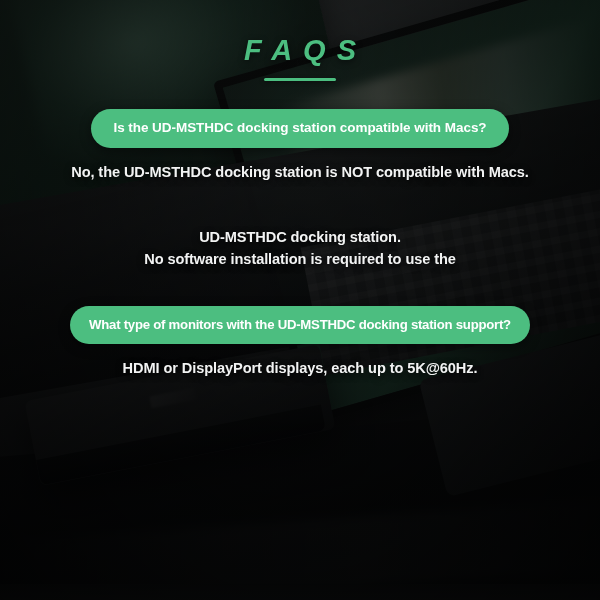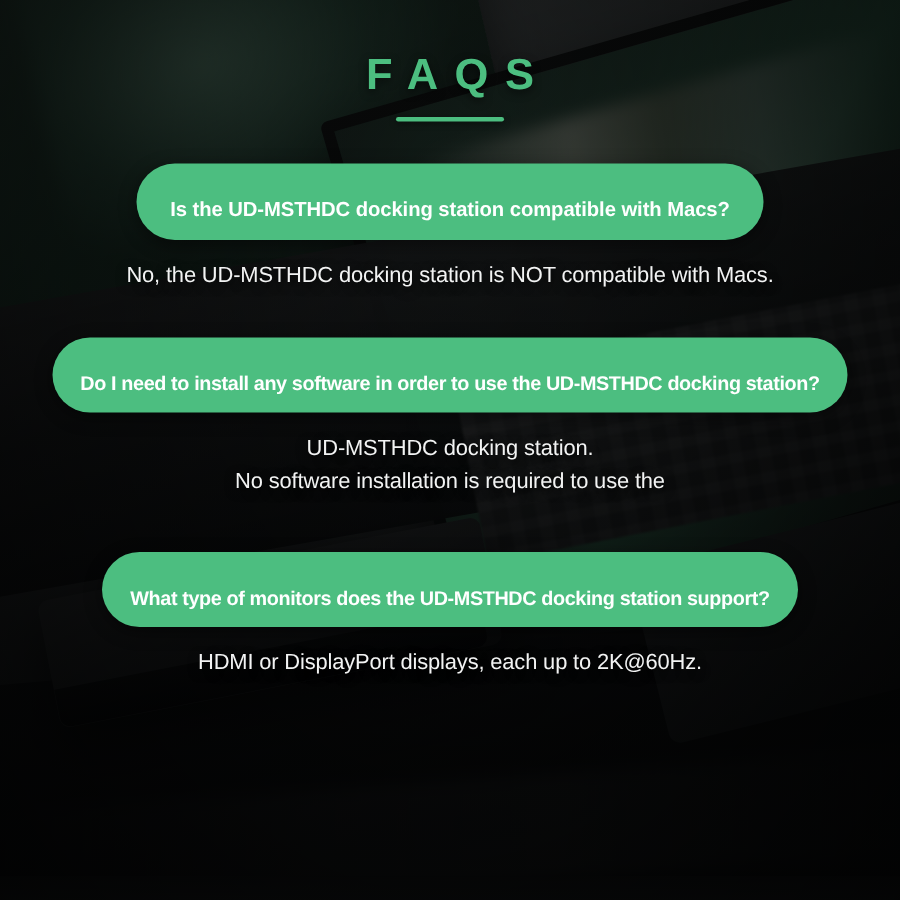--- a/index.html
+++ b/index.html
@@ -167,20 +167,21 @@
 
   .faq-kicker {
     margin-top: 36px;
     font-size: 29px;
     font-weight: bold;
     letter-spacing: 11px;
     text-indent: 11px;
     color: #4cbe80;
     text-shadow: 0 2px 6px rgba(0,0,0,.55);
     line-height: 1;
+    font-style: italic;
   }
   .kicker-rule {
     margin-top: 13px;
     width: 72px;
     height: 3px;
     background: #4cbe80;
     border-radius: 2px;
     box-shadow: 0 1px 4px rgba(0,0,0,.5);
   }
 
@@ -201,42 +202,42 @@
   }
   .faq-item { margin-bottom: 14px; }
 
   .pill {
     display: inline-block;
     background: #4cbe80;
     color: #ffffff;
     font-size: 13.5px;
     font-weight: bold;
     line-height: 1;
-    padding: 24px 22px 13px;
+    padding: 12px 22px 13px;
     border-radius: 999px;
     box-shadow: 0 3px 12px rgba(0,0,0,.45);
     white-space: nowrap;
     letter-spacing: -.05px;
   }
   .faq-item.wide .pill {
     font-size: 13.2px;
     padding-left: 19px;
     padding-right: 19px;
     letter-spacing: -.25px;
   }
 
   .answer {
     margin-top: 13px;
     font-size: 14.6px;
     color: #f2f3f3;
     line-height: 1.52;
     text-shadow: 0 2px 7px rgba(0,0,0,.8);
     letter-spacing: -.1px;
   }
-  .answer .ans-line { display: block; }
+  .answer .ans-line { display: block; font-weight: bold; }
 
   .gap-1 { height: 16px; }
   .gap-2 { height: 22px; }
 </style>
 </head>
 <body>
 
 <div id="page">
 
   <div class="bg-layer bg-base">
@@ -268,31 +269,30 @@
       <div class="faq-item">
         <div class="pill">Is the UD-MSTHDC docking station compatible with Macs?</div>
         <div class="answer">
           <span class="ans-line">No, the UD-MSTHDC docking station is NOT compatible with Macs.</span>
         </div>
       </div>
 
       <div class="gap-1"></div>
 
       <div class="faq-item wide">
-        <div class="pill">Do I need to install any software in order to use the UD-MSTHDC docking station?</div>
         <div class="answer">
           <span class="ans-line">UD-MSTHDC docking station.</span>
           <span class="ans-line">No software installation is required to use the</span>
         </div>
       </div>
 
       <div class="gap-2"></div>
 
       <div class="faq-item wide">
-        <div class="pill">What type of monitors does the UD-MSTHDC docking station support?</div>
+        <div class="pill">What type of monitors with the UD-MSTHDC docking station support?</div>
         <div class="answer">
-          <span class="ans-line">HDMI or DisplayPort displays, each up to 2K@60Hz.</span>
+          <span class="ans-line">HDMI or DisplayPort displays, each up to 5K@60Hz.</span>
         </div>
       </div>
 
     </div>
   </div>
 </div>
 
 </body></html>

